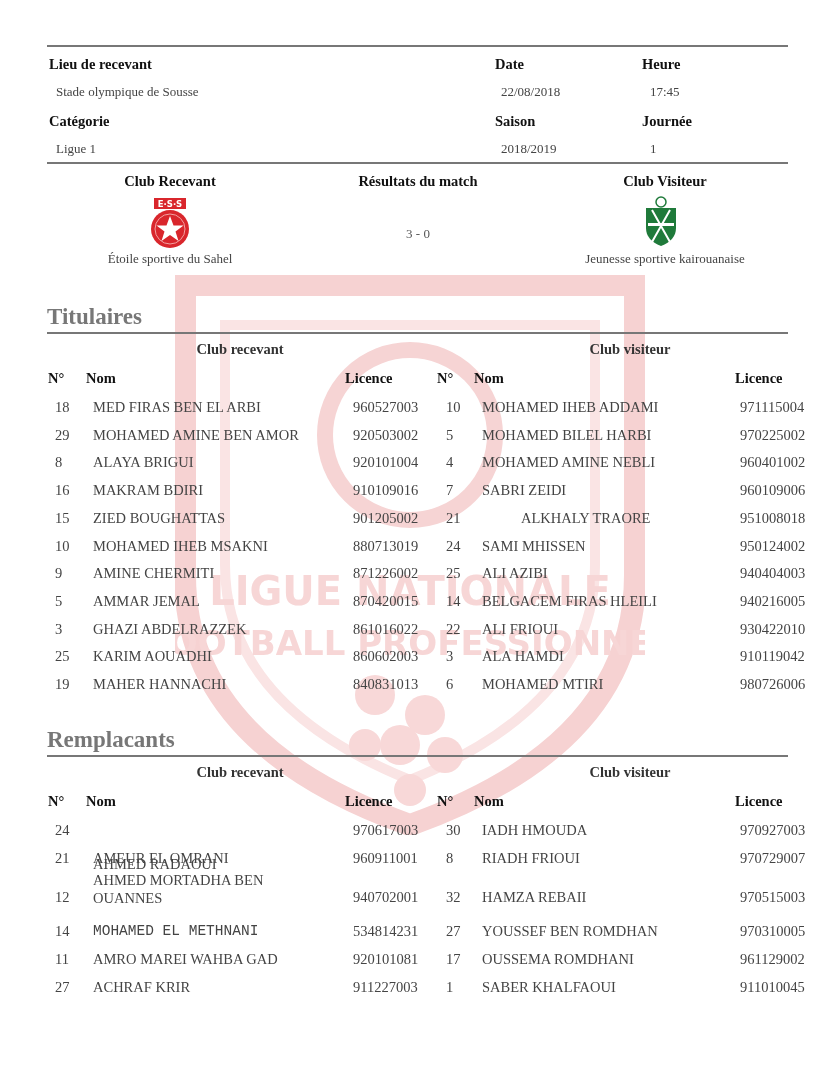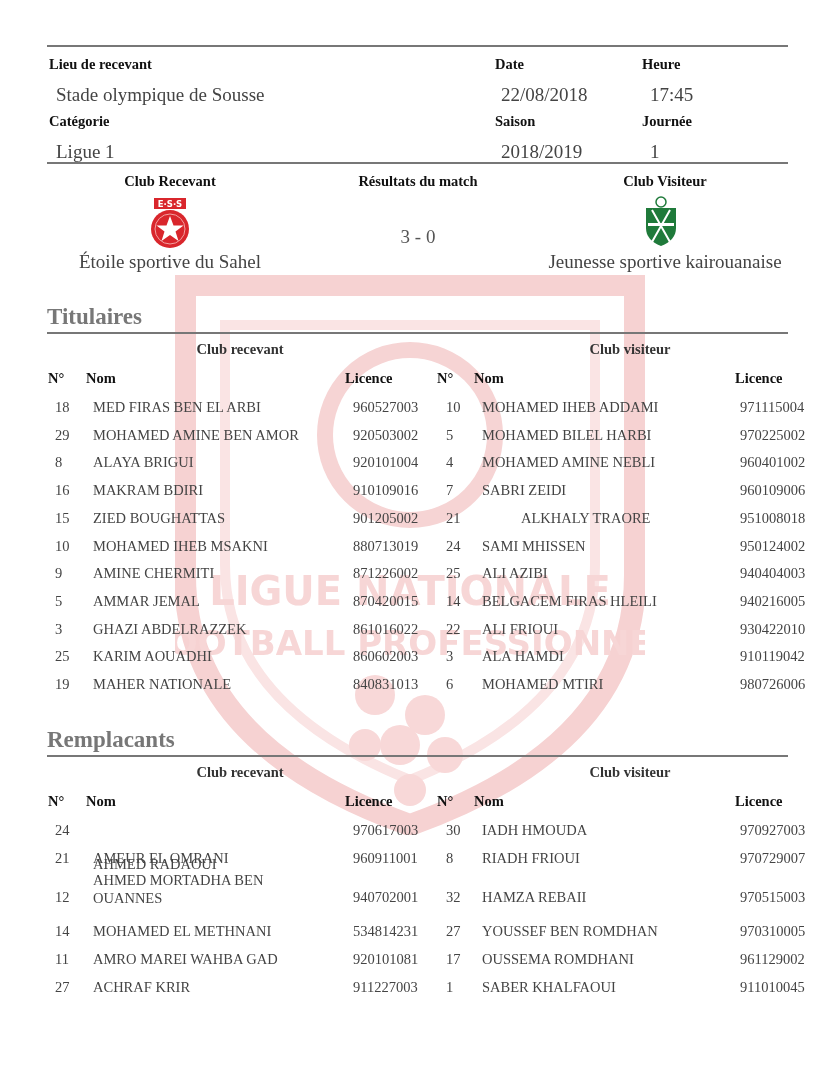--- a/index.html
+++ b/index.html
@@ -7,21 +7,21 @@
     width: 835px; height: 1080px; position: relative; overflow: hidden;
     font-family: "Liberation Serif", "DejaVu Serif", serif; color: #333;
   }
   .watermark {
     position: absolute; left: 175px; top: 275px; width: 470px; height: 560px;
     pointer-events: none; z-index: 0;
   }
   .page { position: absolute; left: 0; top: 0; width: 835px; z-index: 1; }
   .hr { position: absolute; left: 47px; width: 741px; height: 2px; background: #777; }
   .lbl { position: absolute; font-weight: bold; font-size: 14.5px; color: #111; }
-  .val { position: absolute; font-size: 19px; color: #444; }
+  .val { position: absolute; font-size: 13px; color: #444; }
   .center { text-align: center; }
   .section-title {
     position: absolute; left: 47px; font-size: 23px; font-weight: bold; color: #777;
   }
   .club-head { position: absolute; font-weight: bold; font-size: 14.5px; color: #333; text-align: center; }
   .col-h { position: absolute; font-weight: bold; font-size: 14.5px; color: #111; }
   .cell { position: absolute; font-size: 14.5px; color: #444; line-height: 18px; }
   .logo { position: absolute; }
 </style>
 </head>
@@ -180,21 +180,21 @@
       <div>
         <div class="cell" style="left: 55px; top: 647.3px;">25</div>
         <div class="cell" style="left: 93px; top: 647.3px; width: 240px;">KARIM AOUADHI</div>
         <div class="cell" style="left: 353px; top: 647.3px;">860602003</div>
         <div class="cell" style="left: 446px; top: 647.3px;">3</div>
         <div class="cell" style="left: 482px; top: 647.3px;">ALA HAMDI</div>
         <div class="cell" style="left: 740px; top: 647.3px;">910119042</div>
       </div>
       <div>
         <div class="cell" style="left: 55px; top: 675px;">19</div>
-        <div class="cell" style="left: 93px; top: 675px; width: 240px;">MAHER NATIONALE</div>
+        <div class="cell" style="left: 93px; top: 675px; width: 240px;">MAHER HANNACHI</div>
         <div class="cell" style="left: 353px; top: 675px;">840831013</div>
         <div class="cell" style="left: 446px; top: 675px;">6</div>
         <div class="cell" style="left: 482px; top: 675px;">MOHAMED MTIRI</div>
         <div class="cell" style="left: 740px; top: 675px;">980726006</div>
       </div>
     </div>
 
   <div class="section-title" style="top:727px;">Remplacants</div>
   <div class="hr" style="top:755px;"></div>
 
@@ -229,21 +229,21 @@
       <div>
         <div class="cell" style="left: 55px; top: 888px;">12</div>
         <div class="cell" style="left: 93px; top: 871px; width: 240px;">AHMED MORTADHA BEN OUANNES</div>
         <div class="cell" style="left: 353px; top: 888px;">940702001</div>
         <div class="cell" style="left: 446px; top: 888px;">32</div>
         <div class="cell" style="left: 482px; top: 888px;">HAMZA REBAII</div>
         <div class="cell" style="left: 740px; top: 888px;">970515003</div>
       </div>
       <div>
         <div class="cell" style="left: 55px; top: 922px;">14</div>
-        <div class="cell" style="left: 93px; top: 922px; width: 240px;">MOHAMED EL METHNANI</div>
+        <div class="cell" style="left: 93px; top: 922px; width: 240px; font-family: Liberation Mono, monospace;">MOHAMED EL METHNANI</div>
         <div class="cell" style="left: 353px; top: 922px;">534814231</div>
         <div class="cell" style="left: 446px; top: 922px;">27</div>
         <div class="cell" style="left: 482px; top: 922px;">YOUSSEF BEN ROMDHAN</div>
         <div class="cell" style="left: 740px; top: 922px;">970310005</div>
       </div>
       <div>
         <div class="cell" style="left: 55px; top: 950px;">11</div>
         <div class="cell" style="left: 93px; top: 950px; width: 240px;">AMRO MAREI WAHBA GAD</div>
         <div class="cell" style="left: 353px; top: 950px;">920101081</div>
         <div class="cell" style="left: 446px; top: 950px;">17</div>

